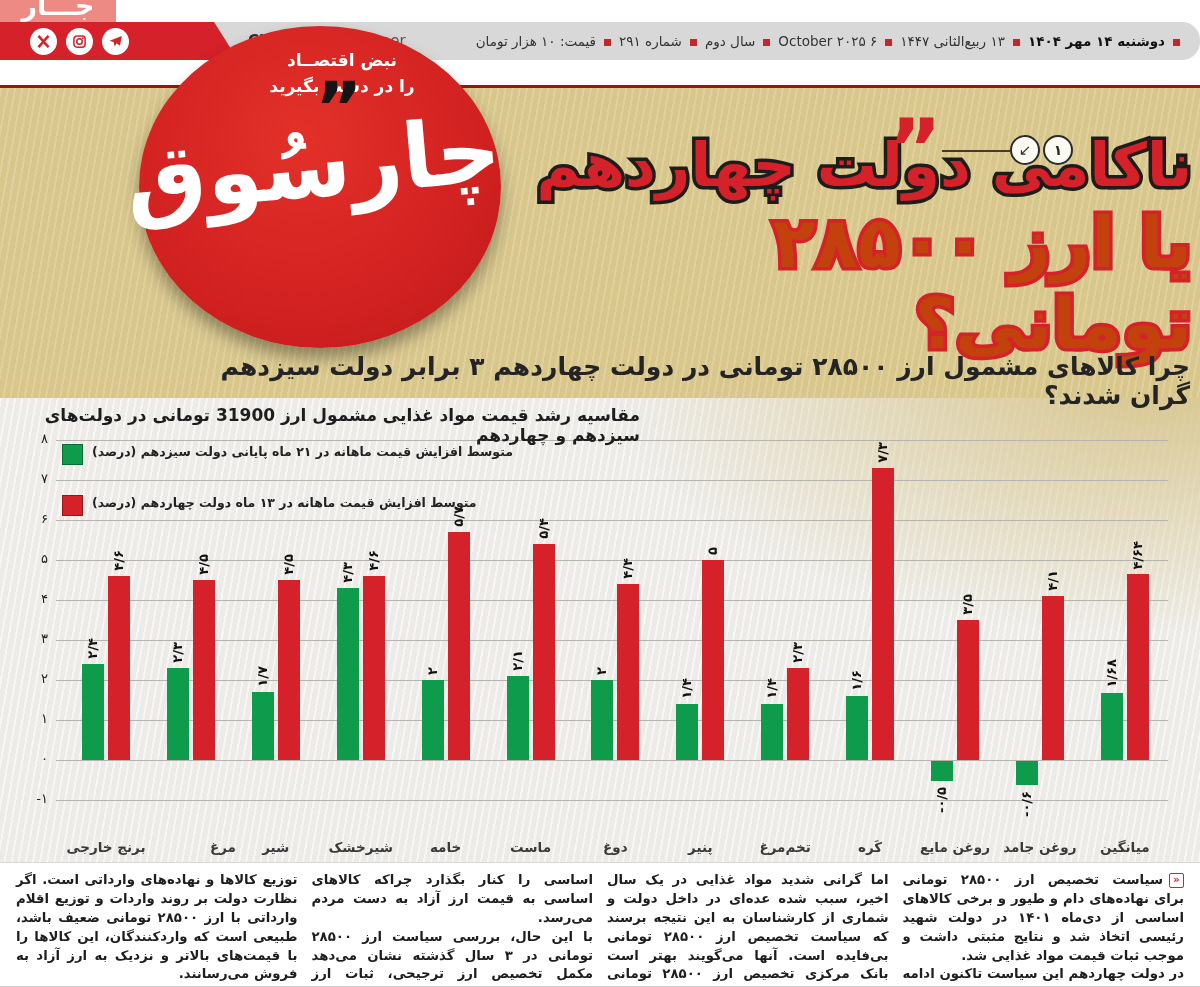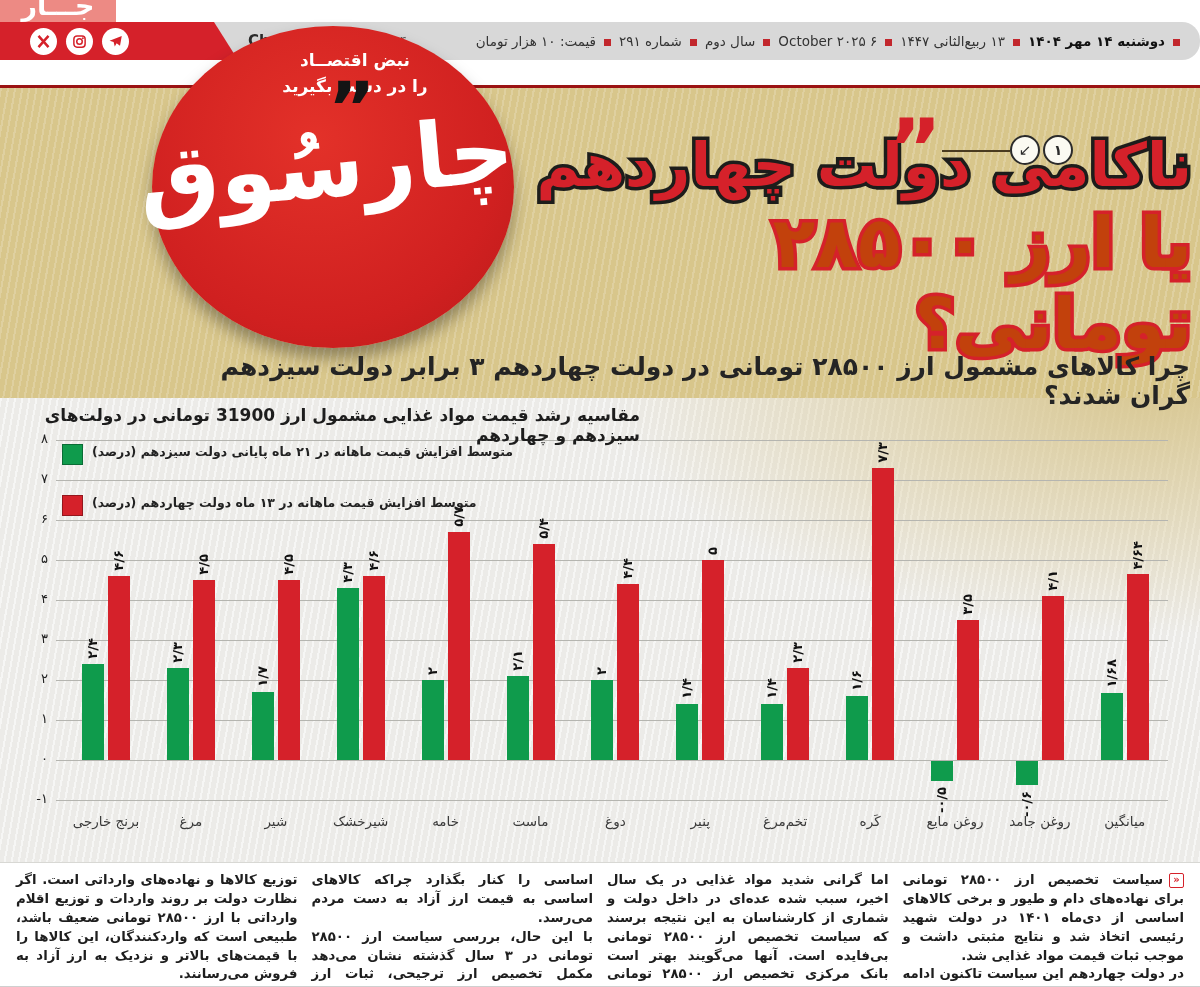--- a/index.html
+++ b/index.html
@@ -34,21 +34,21 @@
   .subheadline { position:absolute; right:10px; top:352px; width:980px; direction:rtl; text-align:right;
                  font-size:25px; font-weight:bold; color:#242424; z-index:4; }
   .ref-quote { position:absolute; left:888px; top:108px; font-size:82px; font-weight:bold; color:#d5212a; line-height:1; z-index:5; }
   .ref-line { position:absolute; left:942px; top:150px; width:68px; height:2px; background:#4a3b20; z-index:5; }
   .ref-circle { position:absolute; top:135px; width:30px; height:30px; border-radius:50%; background:#fbfaf2;
                 border:2px solid #2b2b2b; display:flex; align-items:center; justify-content:center; z-index:5; }
   .ref-circle.arrow { left:1010px; font-size:15px; color:#2b2b2b; }
   .ref-circle.num { left:1043px; font-size:14px; font-weight:bold; color:#2b2b2b; }
 
   
-  .logo-circle { position:absolute; left:152px; top:26px; width:362px; height:322px; border-radius:50%;
+  .logo-circle { position:absolute; left:139px; top:26px; width:362px; height:322px; border-radius:50%;
                  background:radial-gradient(circle at 45% 35%, #e33129 0%, #d02020 65%, #b81a1a 100%);
                  box-shadow:0 10px 16px rgba(0,0,0,.35); z-index:3; }
   .logo-tagline { position:absolute; left:118px; top:22px; width:170px; text-align:center;
                   font-size:17px; font-weight:bold; color:#fff; line-height:1.5; direction:rtl; }
   .logo-quote { position:absolute; left:176px; top:46px; font-size:72px; font-weight:bold; color:#141414; line-height:1; }
   .logo-name { position:absolute; left:0; top:86px; width:100%; text-align:center;
                font-size:90px; font-weight:bold; color:#ffffff; transform:rotate(-5deg); direction:rtl; }
 
   
   .chart-panel { position:absolute; left:0; top:398px; width:1200px; height:464px;
@@ -62,22 +62,22 @@
   .legend { position:absolute; left:62px; top:46px; z-index:3; }
   .legend-row { display:flex; gap:9px; height:24px; margin-bottom:27px; }
   .legend-swatch { width:21px; height:21px; border:1px solid rgba(0,0,0,.3); flex:0 0 auto; }
   .legend-text { font-size:12.5px; font-weight:bold; color:#222; direction:rtl; white-space:nowrap; }
   .plot { position:absolute; inset:0; z-index:1; }
   .gridline { position:absolute; left:56px; width:1112px; height:1px; background:#b5b5b0; }
   .ytick { position:absolute; left:20px; width:28px; text-align:right; font-size:13px; color:#222; direction:ltr; }
   .bar { position:absolute; }
   .bar-label { position:absolute; writing-mode:vertical-rl; transform:rotate(180deg);
                font-size:13px; font-weight:bold; color:#111; line-height:18px; white-space:nowrap; }
-  .cat-label { position:absolute; top:415px; width:90px; text-align:center;
-               font-size:13.5px; font-weight:normal; color:#3a3a3a; direction:rtl; white-space:nowrap; }
+  .cat-label { position:absolute; top:441px; width:90px; text-align:center;
+               font-size:13.5px; font-weight:bold; color:#3a3a3a; direction:rtl; white-space:nowrap; }
 
   
   .article { position:absolute; left:0; top:862px; width:1200px; height:125px; background:#fff;
              border-top:1px solid #d8d8d4; border-bottom:1px solid #cfcfcf;
              display:flex; flex-direction:row; gap:14px; padding:8px 16px 0 16px; direction:rtl; }
   .article .col { flex:1 1 0; font-size:13.3px; font-weight:bold; color:#1e1e1e;
                   line-height:1.42; text-align:justify; }
   .col-text { white-space:pre-line; }
   .lead-icon { display:inline-block; width:15px; height:15px; border:1.5px solid #d5212a; border-radius:2px;
                color:#d5212a; font-size:10px; line-height:12px; text-align:center; margin-left:6px; vertical-align:middle; }
@@ -174,21 +174,21 @@
         <div class="ytick" style="top: 393px;">-۱</div>
         <div class="bar" style="left: 82px; top: 266px; width: 22px; height: 96px; background: rgb(15, 155, 76);"></div>
         <div class="bar-label" style="left: 84px; bottom: 203px;">۲/۴</div>
         <div class="bar" style="left: 108px; top: 178px; width: 22px; height: 184px; background: rgb(213, 33, 42);"></div>
         <div class="bar-label" style="left: 110px; bottom: 291px;">۴/۶</div>
         <div class="cat-label" style="left: 61px;">برنج خارجی</div>
         <div class="bar" style="left: 166.9px; top: 270px; width: 22px; height: 92px; background: rgb(15, 155, 76);"></div>
         <div class="bar-label" style="left: 168.9px; bottom: 199px;">۲/۳</div>
         <div class="bar" style="left: 192.9px; top: 182px; width: 22px; height: 180px; background: rgb(213, 33, 42);"></div>
         <div class="bar-label" style="left: 194.9px; bottom: 287px;">۴/۵</div>
-        <div class="cat-label" style="left: 145.9px;">مرغ</div>
+        <div class="cat-label" style="left: 145.9px; text-align: right;">مرغ</div>
         <div class="bar" style="left: 251.8px; top: 294px; width: 22px; height: 68px; background: rgb(15, 155, 76);"></div>
         <div class="bar-label" style="left: 253.8px; bottom: 175px;">۱/۷</div>
         <div class="bar" style="left: 277.8px; top: 182px; width: 22px; height: 180px; background: rgb(213, 33, 42);"></div>
         <div class="bar-label" style="left: 279.8px; bottom: 287px;">۴/۵</div>
         <div class="cat-label" style="left: 230.8px;">شیر</div>
         <div class="bar" style="left: 336.7px; top: 190px; width: 22px; height: 172px; background: rgb(15, 155, 76);"></div>
         <div class="bar-label" style="left: 338.7px; bottom: 279px;">۴/۳</div>
         <div class="bar" style="left: 362.7px; top: 178px; width: 22px; height: 184px; background: rgb(213, 33, 42);"></div>
         <div class="bar-label" style="left: 364.7px; bottom: 291px;">۴/۶</div>
         <div class="cat-label" style="left: 315.7px;">شیرخشک</div>

